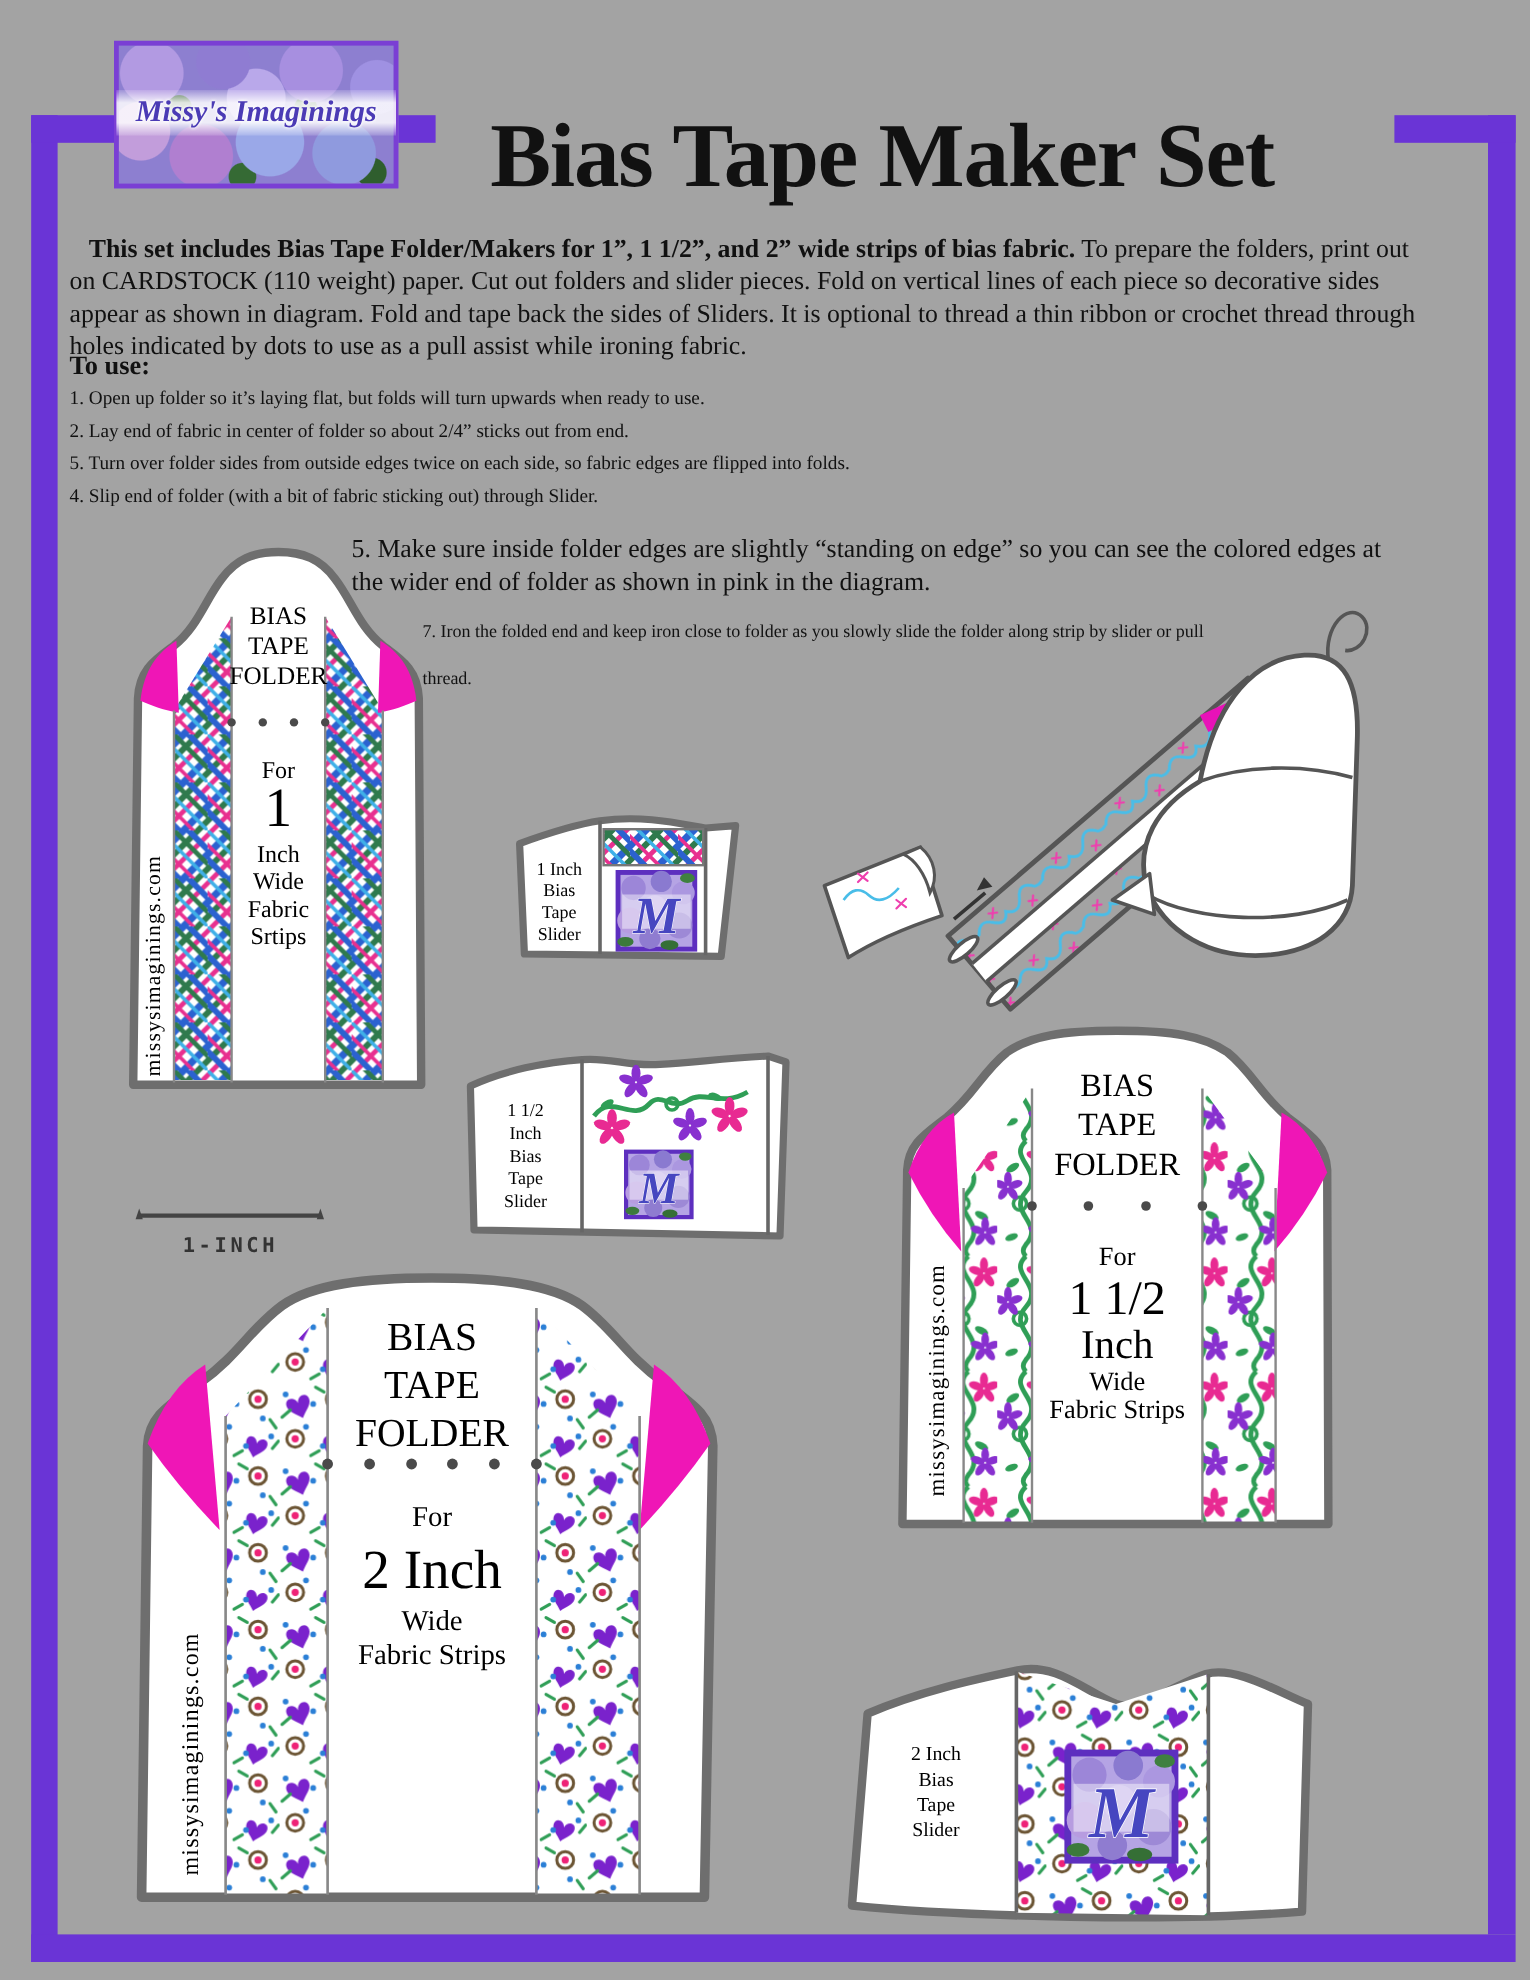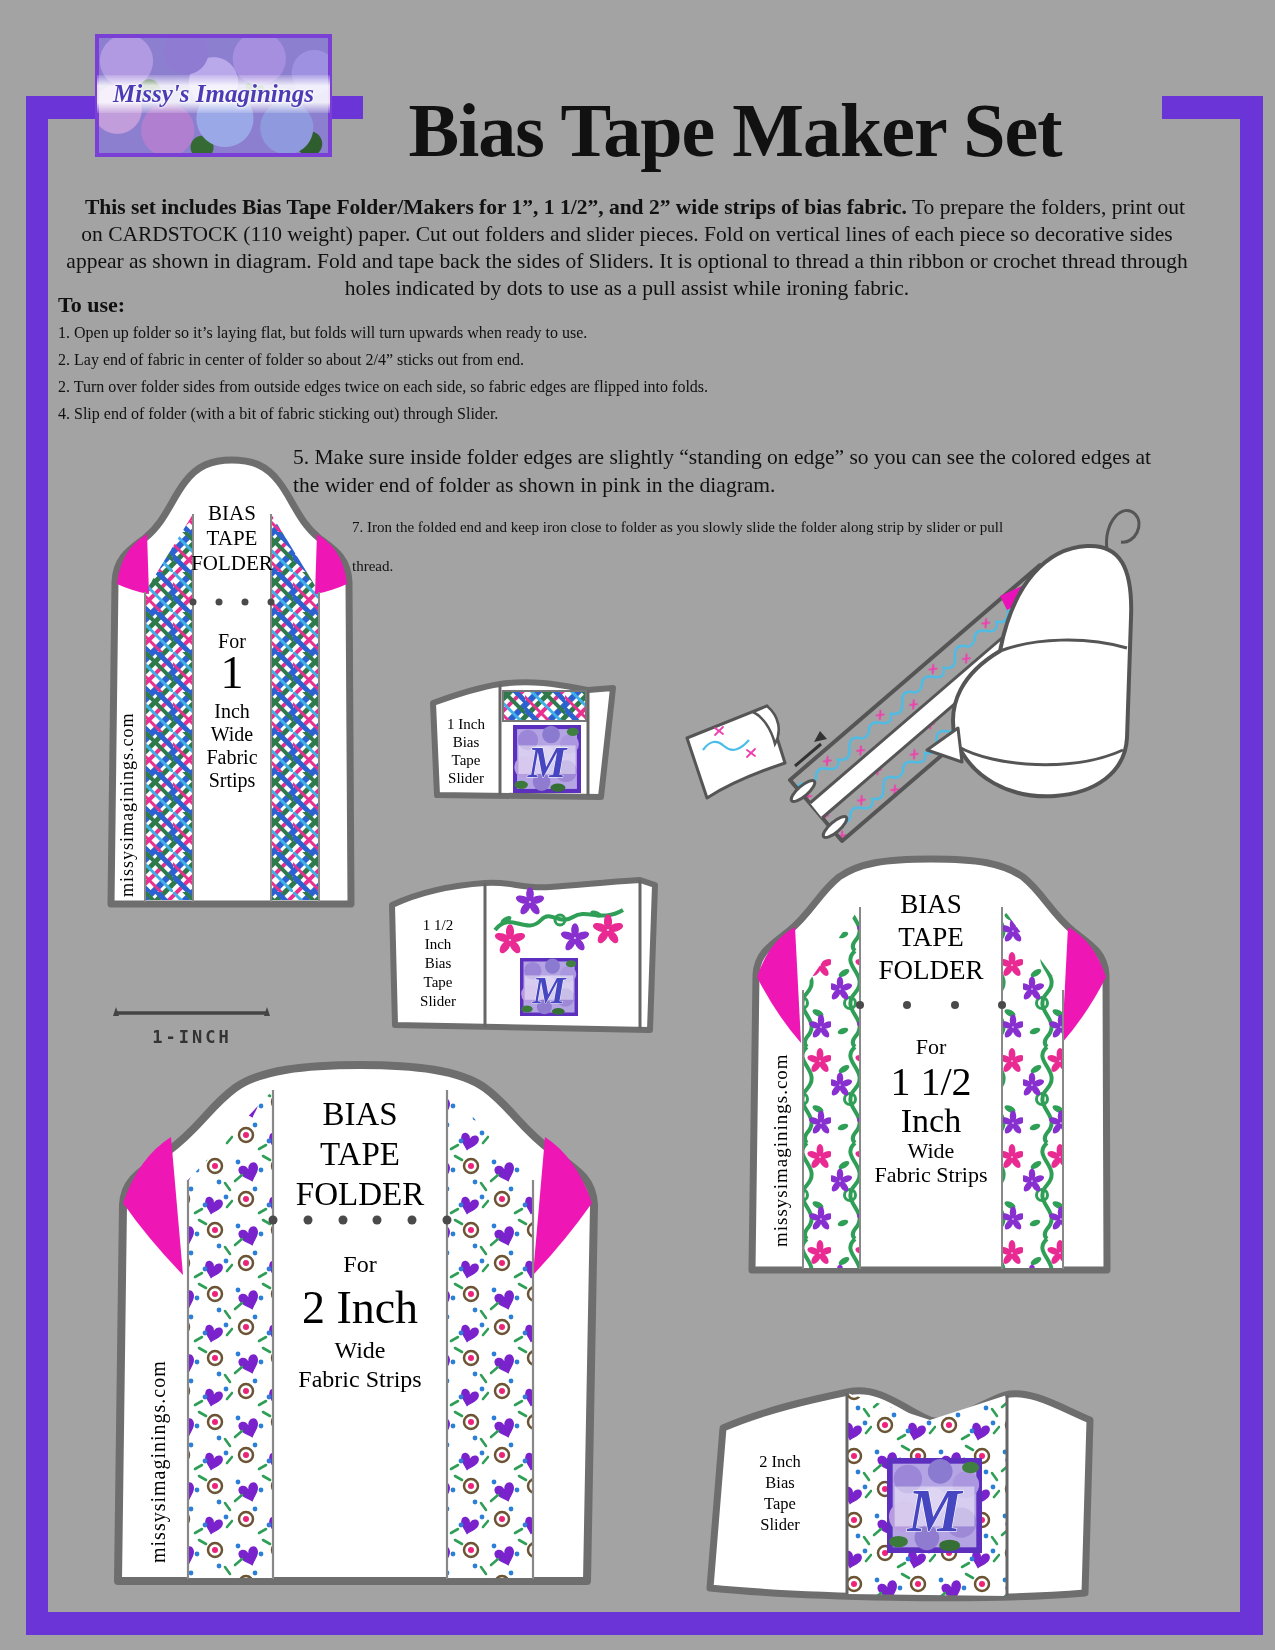--- a/index.html
+++ b/index.html
@@ -24,21 +24,21 @@
       radial-gradient(circle at 92% 92%, #2f5e2e 0 12px, transparent 13px),
       radial-gradient(circle at 45% 95%, #356a34 0 11px, transparent 12px);}
   .logo-banner{position:absolute;left:-2px;right:-2px;top:37px;height:38px;
     background:linear-gradient(to bottom, rgba(255,255,255,.15), rgba(255,255,255,.85) 28% 72%, rgba(255,255,255,.15));
     display:flex;align-items:center;justify-content:center;}
   .logo-banner span{font-style:italic;font-weight:bold;font-size:25px;color:#4b3bb5;
     text-shadow:0 0 3px #fff,0 0 3px #fff;white-space:nowrap;}
   .title{position:absolute;left:372px;top:52px;width:726px;text-align:center;
     font-weight:bold;font-size:76px;letter-spacing:-1px;line-height:1;margin-top:40px;}
   
-  .intro{position:absolute;left:58px;top:172px;width:1138px;font-size:21.5px;line-height:27px;text-indent:16px;text-align:center;}
+  .intro{position:absolute;left:58px;top:172px;width:1138px;font-size:21.5px;line-height:27px;text-indent:16px;}
   .intro b{font-weight:bold;}
   .touse-head{position:absolute;left:58px;top:292px;font-size:22px;font-weight:bold;}
   .steps{position:absolute;left:58px;top:319px;width:1140px;font-size:16px;line-height:27px;}
   .steps div{margin:0;}
   .steps56{position:absolute;left:293px;top:444px;width:868px;font-size:21.5px;line-height:27.5px;}
   .step7{position:absolute;left:352px;top:508px;width:672px;font-size:15px;line-height:39px;}
   svg{position:absolute;overflow:visible;}
   svg text{font-family:"Liberation Serif",serif;}
   .scale-label{font-family:"DejaVu Sans Mono",monospace;font-weight:bold;letter-spacing:3px;}
 </style>
@@ -60,21 +60,21 @@
     </div>
   </div>
   <div class="title">Bias Tape Maker Set</div>
 
   <p class="intro"><b>This set includes Bias Tape Folder/Makers for 1”, 1 1/2”, and 2” wide strips of bias fabric.</b> <span>To prepare the folders, print out on CARDSTOCK (110 weight) paper. Cut out folders and slider pieces. Fold on vertical lines of each piece so decorative sides appear as shown in diagram. Fold and tape back the sides of Sliders. It is optional to thread a thin ribbon or crochet thread through holes indicated by dots to use as a pull assist while ironing fabric.</span></p>
 
   <div class="touse-head">To use:</div>
   <div class="steps">
     <div>1.  Open up folder so it’s laying flat, but folds will turn upwards when ready to use.</div>
     <div>2.  Lay end of fabric in center of folder so about 2/4” sticks out from end.</div>
-    <div>2.  Turn over folder sides from outside edges twice on each side, so fabric edges are flipped into folds.</div>
+    <div>5.  Turn over folder sides from outside edges twice on each side, so fabric edges are flipped into folds.</div>
     <div>4.  Slip end of folder (with a bit of fabric sticking out) through Slider.</div>
   </div>
   <div class="steps56">
     <div>5. Make sure inside folder edges are slightly “standing on edge” so you can see the colored edges at the wider end of folder as shown in pink in the diagram.</div>
   </div>
   <div class="step7">7. Iron the folded end and keep iron close to folder as you slowly slide the folder along strip by slider or pull thread.</div>
 
   <svg width="0" height="0" style="position:absolute" aria-hidden="true">
     <defs>
       <g id="flower5">

